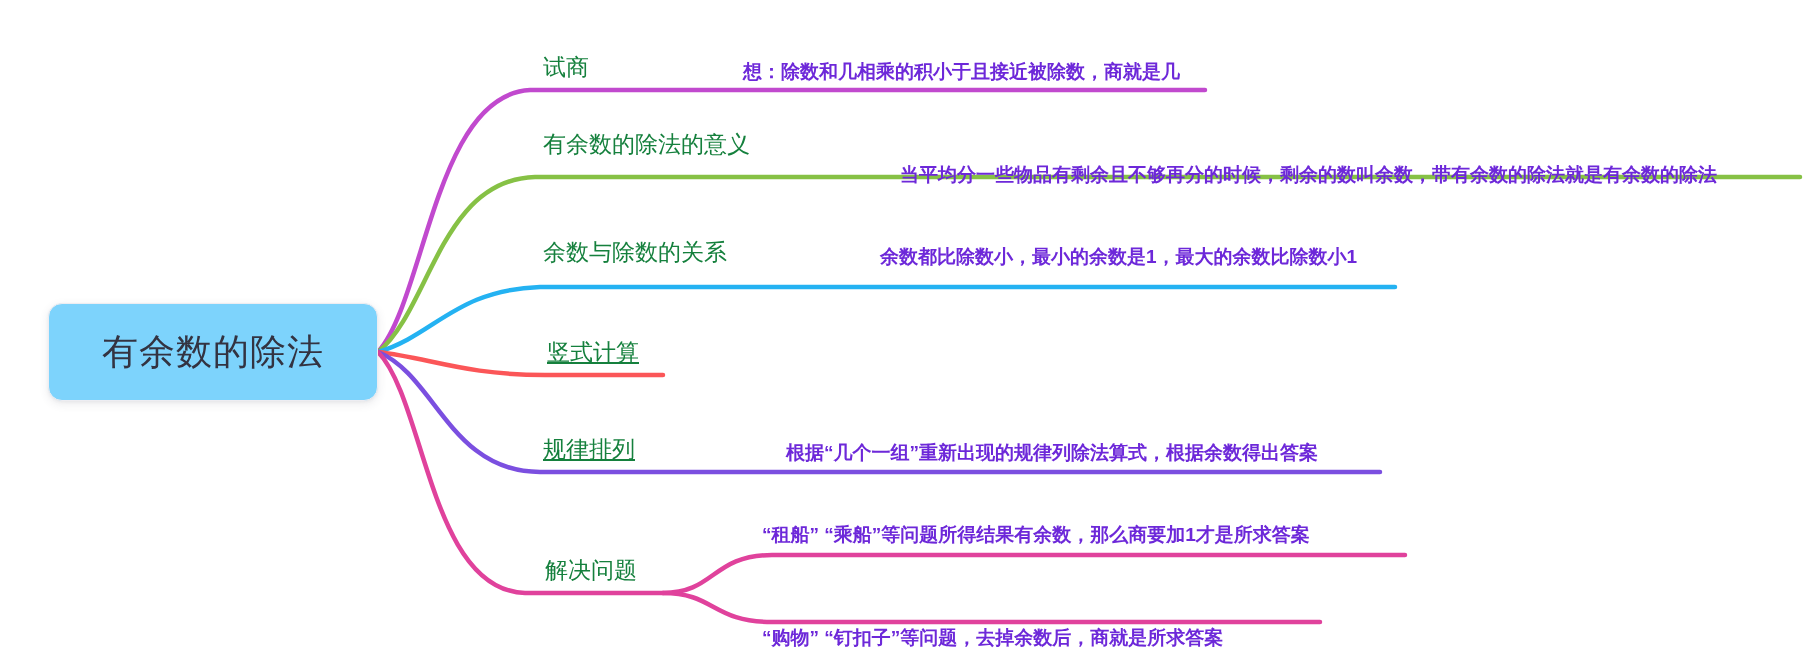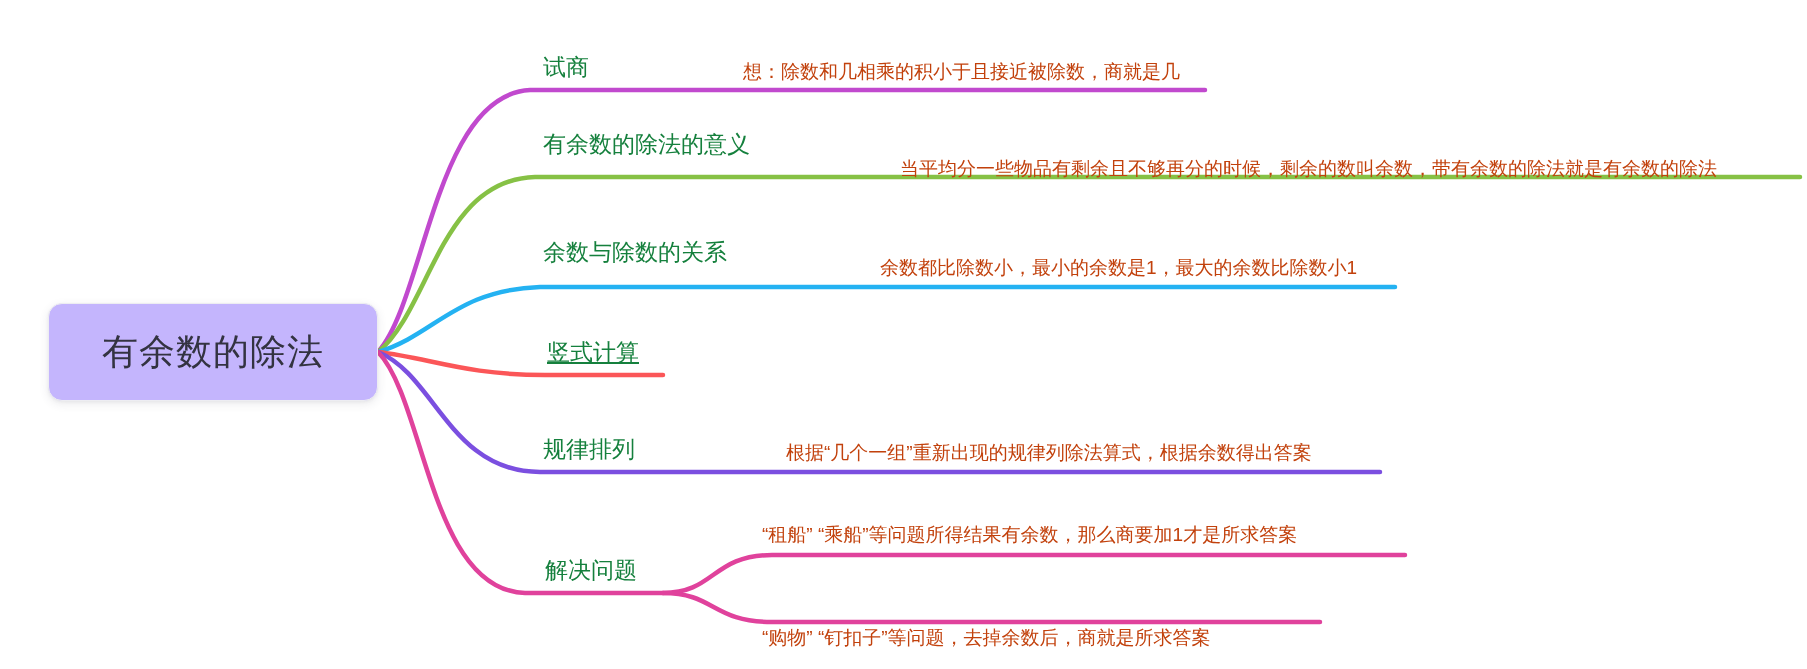--- a/index.html
+++ b/index.html
@@ -24,21 +24,21 @@
     fill: none;
     stroke-width: 4.5;
     stroke-linecap: round;
   }
   .root-node {
     position: absolute;
     left: 48px;
     top: 303px;
     width: 330px;
     height: 98px;
-    background: #c4b5fd;
+    background: #7dd3fc;
     border: 1px solid #ededf2;
     border-radius: 14px;
     box-shadow: 0 3px 10px rgba(60,60,80,0.10), 0 1px 3px rgba(60,60,80,0.06);
     display: flex;
     align-items: center;
     justify-content: center;
     font-size: 36px;
     font-weight: 500;
     color: #333341;
     letter-spacing: 1px;
@@ -49,22 +49,22 @@
     position: absolute;
     font-size: 23px;
     font-weight: 500;
     color: #15803d;
     white-space: nowrap;
     line-height: 1.2;
   }
   .branch-note {
     position: absolute;
     font-size: 19px;
-    font-weight: 400;
-    color: #c2410c;
+    font-weight: 700;
+    color: #6d28d9;
     white-space: nowrap;
     line-height: 1.2;
   }
 </style>
 </head>
 <body>
 
 <div class="canvas">
 
   <svg class="links" width="1807" height="669" viewBox="0 0 1807 669">
@@ -77,27 +77,27 @@
     <path d="M 663 593 C 715 593 712 555 772 555 L 1405 555" stroke="#e0429c"></path>
     <path d="M 663 593 C 715 593 712 622 772 622 L 1320 622" stroke="#e0429c"></path>
   </svg>
 
   <div class="root-node">有余数的除法</div>
 
   <div class="branch-label" style="left:543px; top:54px;">试商</div>
   <div class="branch-note" style="left:743px; top:61px;">想：除数和几相乘的积小于且接近被除数，商就是几</div>
 
   <div class="branch-label" style="left:543px; top:131px;">有余数的除法的意义</div>
-  <div class="branch-note" style="left:900px; top:158px;">当平均分一些物品有剩余且不够再分的时候，剩余的数叫余数，带有余数的除法就是有余数的除法</div>
+  <div class="branch-note" style="left:900px; top:164px;">当平均分一些物品有剩余且不够再分的时候，剩余的数叫余数，带有余数的除法就是有余数的除法</div>
 
   <div class="branch-label" style="left:543px; top:239px;">余数与除数的关系</div>
-  <div class="branch-note" style="left:880px; top:257px;">余数都比除数小，最小的余数是1，最大的余数比除数小1</div>
+  <div class="branch-note" style="left:880px; top:246px;">余数都比除数小，最小的余数是1，最大的余数比除数小1</div>
 
   <div class="branch-label" style="left:547px; top:339px;text-decoration:underline;">竖式计算</div>
 
-  <div class="branch-label" style="left:543px; top:436px;">规律排列</div>
+  <div class="branch-label" style="left:543px; top:436px;text-decoration:underline;">规律排列</div>
   <div class="branch-note" style="left:786px; top:442px;">根据“几个一组”重新出现的规律列除法算式，根据余数得出答案</div>
 
   <div class="branch-label" style="left:545px; top:557px;">解决问题</div>
   <div class="branch-note" style="left:762px; top:524px;">“租船” “乘船”等问题所得结果有余数，那么商要加1才是所求答案</div>
   <div class="branch-note" style="left:762px; top:591px;margin-top:36px;">“购物” “钉扣子”等问题，去掉余数后，商就是所求答案</div>
 
 </div>
 
 </body></html>

